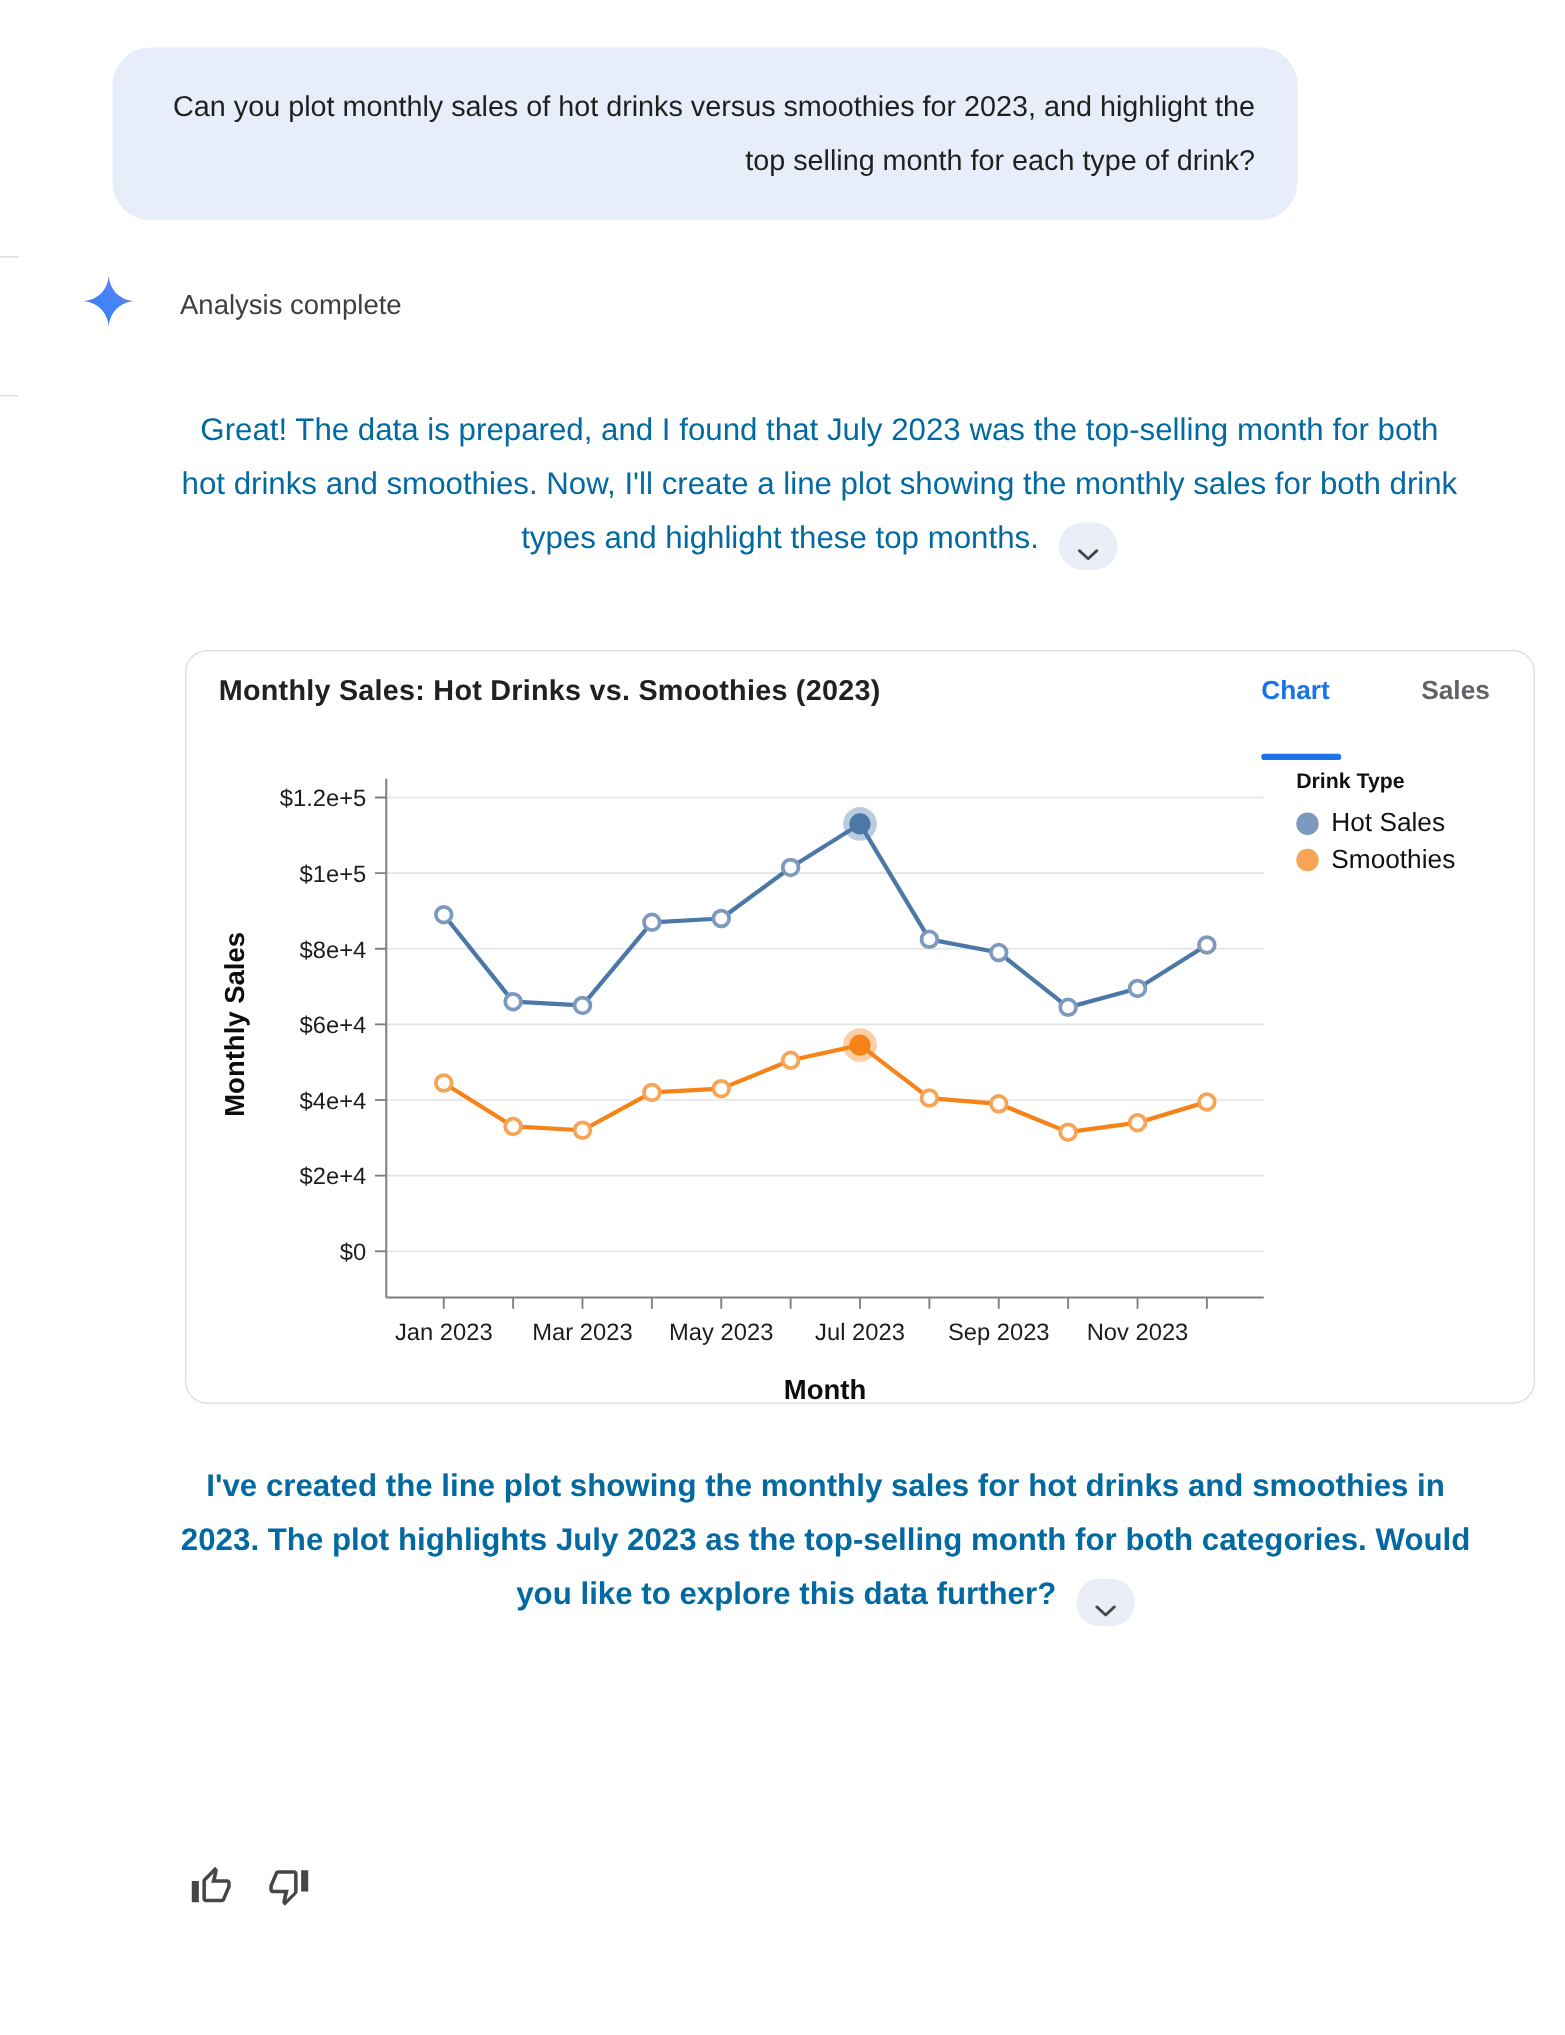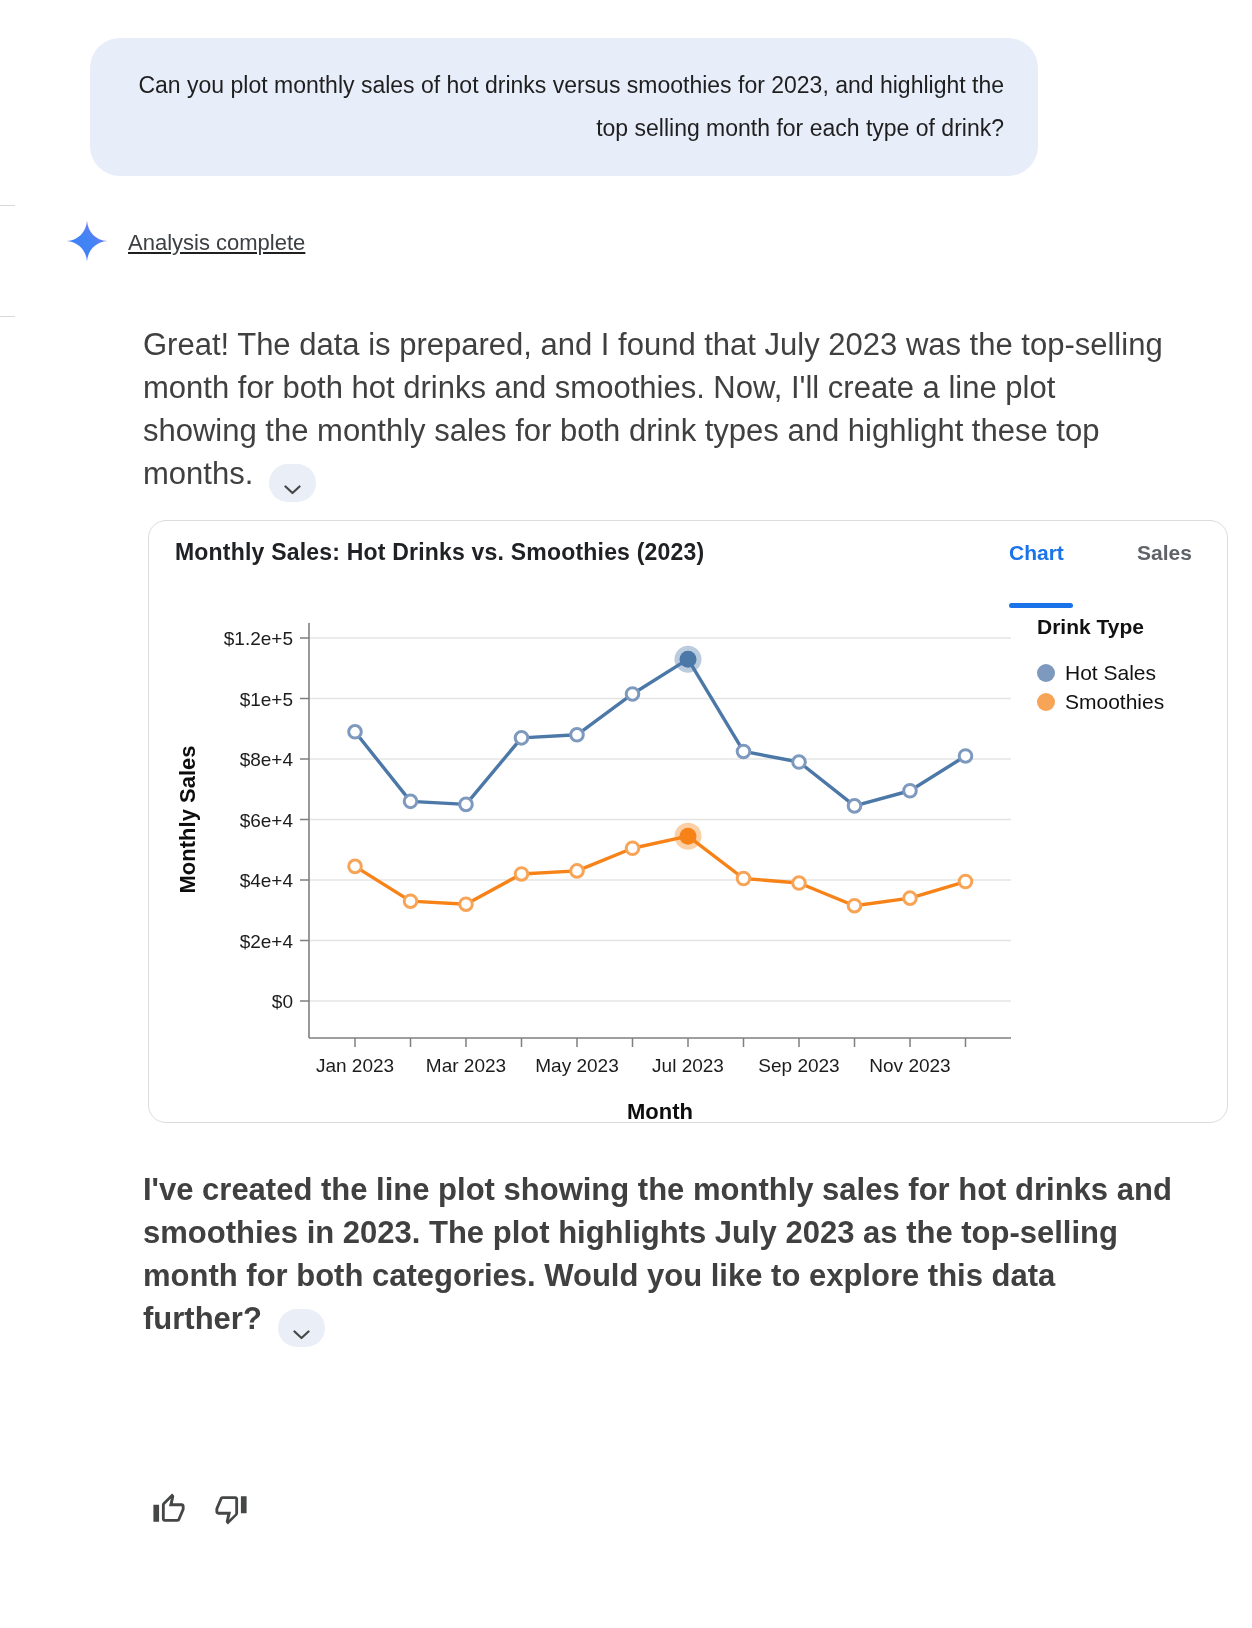--- a/index.html
+++ b/index.html
@@ -13,23 +13,23 @@
   }
   .edge-tick{position:absolute;left:0;width:15px;height:0;border-top:1px solid #d9d9d9;}
   .user-bubble{
     position:absolute;left:90px;top:38px;
     max-width:880px;
     background:#e8edfa;
     border-radius:30px;
     padding:26px 34px;
     font-size:23px;line-height:43px;color:#1f1f1f;text-align:right;
   }
-  .status-row{position:absolute;left:66px;top:220px;display:flex;align-items:center;gap:20px;text-decoration:underline;}
+  .status-row{position:absolute;left:66px;top:220px;display:flex;align-items:center;gap:36px;}
   .status-row .label{font-size:22px;color:#3c4043;}
-  .para{position:absolute;font-size:31px;line-height:43px;color:#404040;}
+  .para{position:absolute;font-size:25px;line-height:43px;color:#0369a1;text-align:center;}
   .para-1{left:143px;top:323px;width:1025px;}
   .para-2{left:143px;top:1168px;width:1035px;font-weight:bold;}
   .para-3{left:143px;top:1318px;width:1060px;}
   .expand-pill{
     display:inline-block;vertical-align:-11px;
     width:47px;height:38px;margin-left:16px;
     background:#e9eef7;border:none;border-radius:19px;
     cursor:pointer;line-height:0;text-align:center;padding:0;
   }
   .expand-pill svg{margin-top:15px;}
@@ -41,21 +41,21 @@
   }
   .chart-title{
     position:absolute;left:26px;top:18px;
     font-size:23px;font-weight:bold;color:#202124;letter-spacing:.2px;
   }
   .tab{position:absolute;top:20px;font-size:21px;font-weight:bold;cursor:pointer;background:none;border:none;padding:0;}
   .tab-chart{left:860px;color:#1a73e8;}
   .tab-table{left:988px;color:#5f6368;}
   .tab-underline{position:absolute;left:860px;top:82px;width:64px;height:5px;border-radius:3px;background:#1a73e8;}
   .legend{position:absolute;left:888px;top:94px;}
-  .legend-title{font-size:21px;font-weight:bold;color:#111;margin-bottom:19px;}
+  .legend-title{font-size:17px;font-weight:bold;color:#111;margin-bottom:9px;}
   .legend-item{display:flex;align-items:center;gap:10px;font-size:21px;color:#111;line-height:29px;cursor:pointer;}
   .legend-swatch{width:18px;height:18px;border-radius:50%;flex:0 0 auto;}
   .chart-svg{position:absolute;left:20px;top:90px;}
   .chart-svg text.tick{font-family:"Liberation Sans","DejaVu Sans",sans-serif;font-size:19px;fill:#1c1c1c;}
   .chart-svg text.axis-title{font-family:"Liberation Sans","DejaVu Sans",sans-serif;font-size:22px;font-weight:bold;fill:#0d0d0d;}
   .feedback-row{position:absolute;left:152px;top:1492px;display:flex;gap:28px;}
   .icon-btn{background:none;border:none;padding:0;cursor:pointer;line-height:0;color:#444746;}
 </style>
 </head>
 <body>

